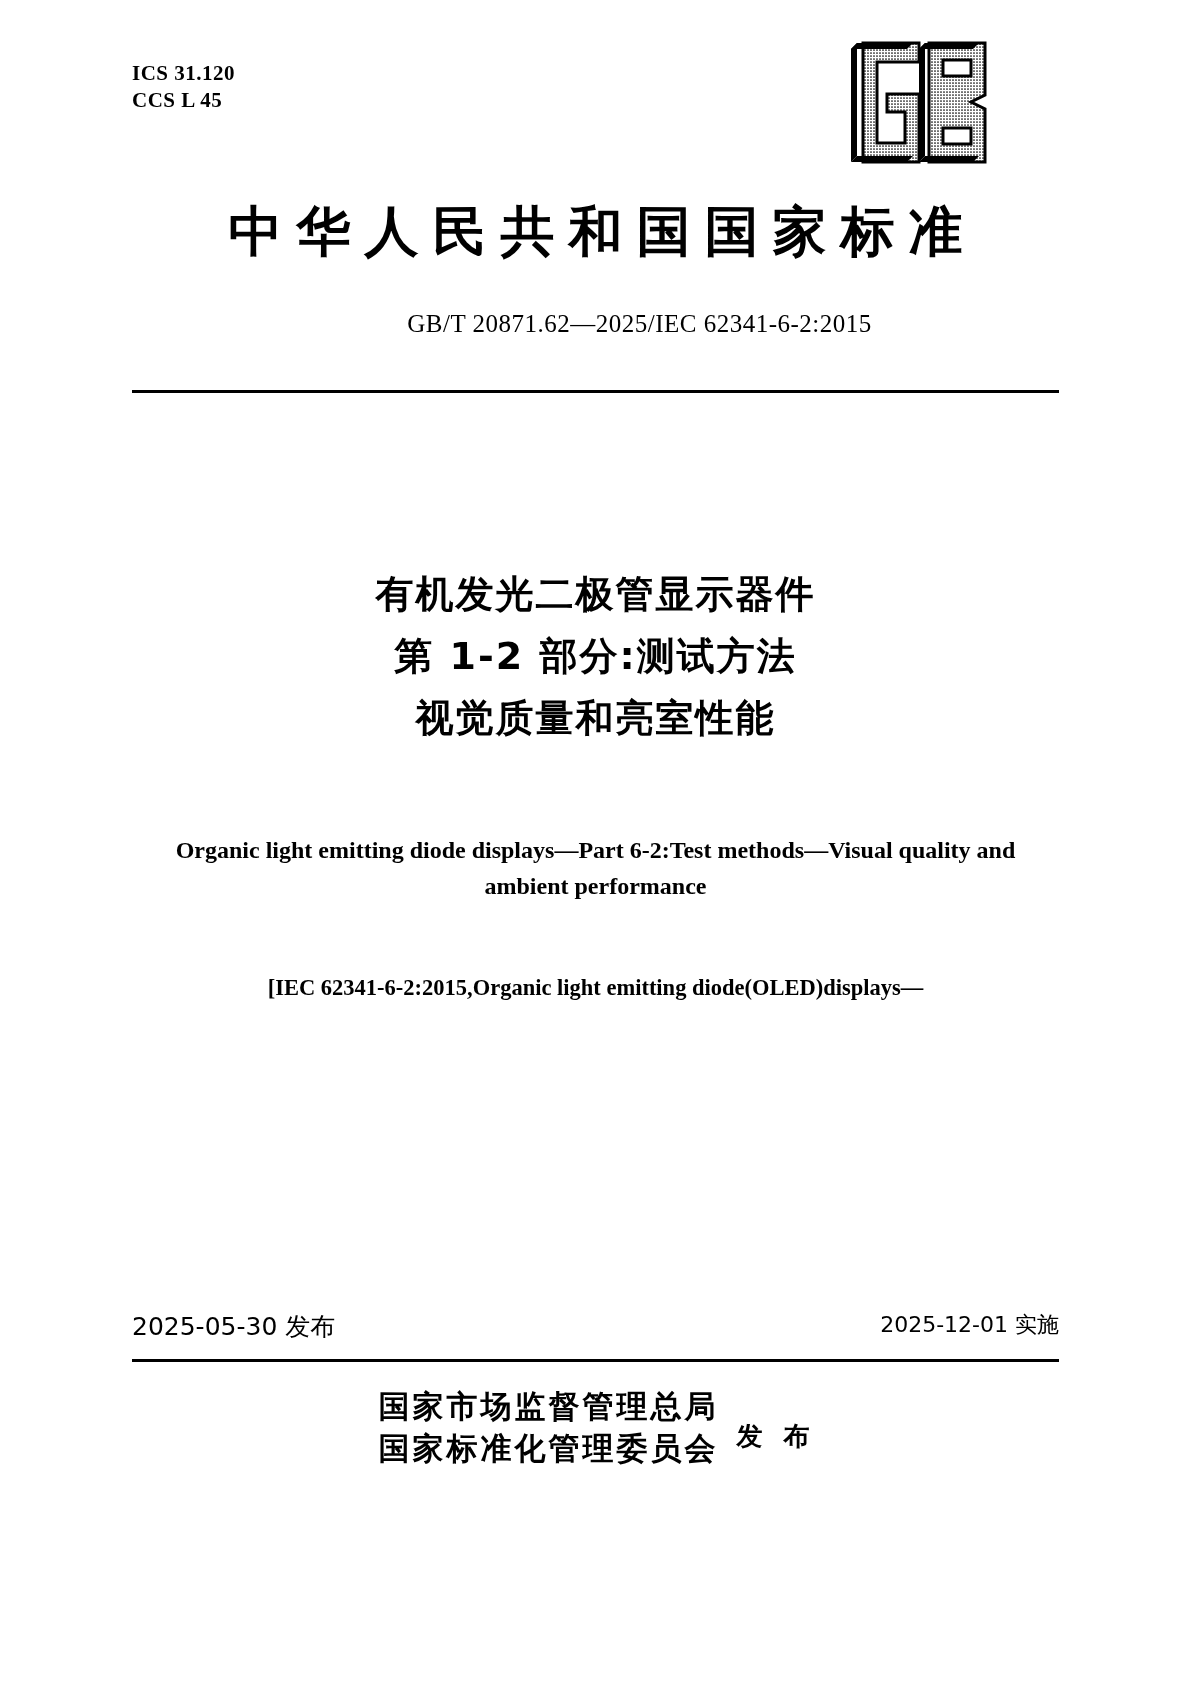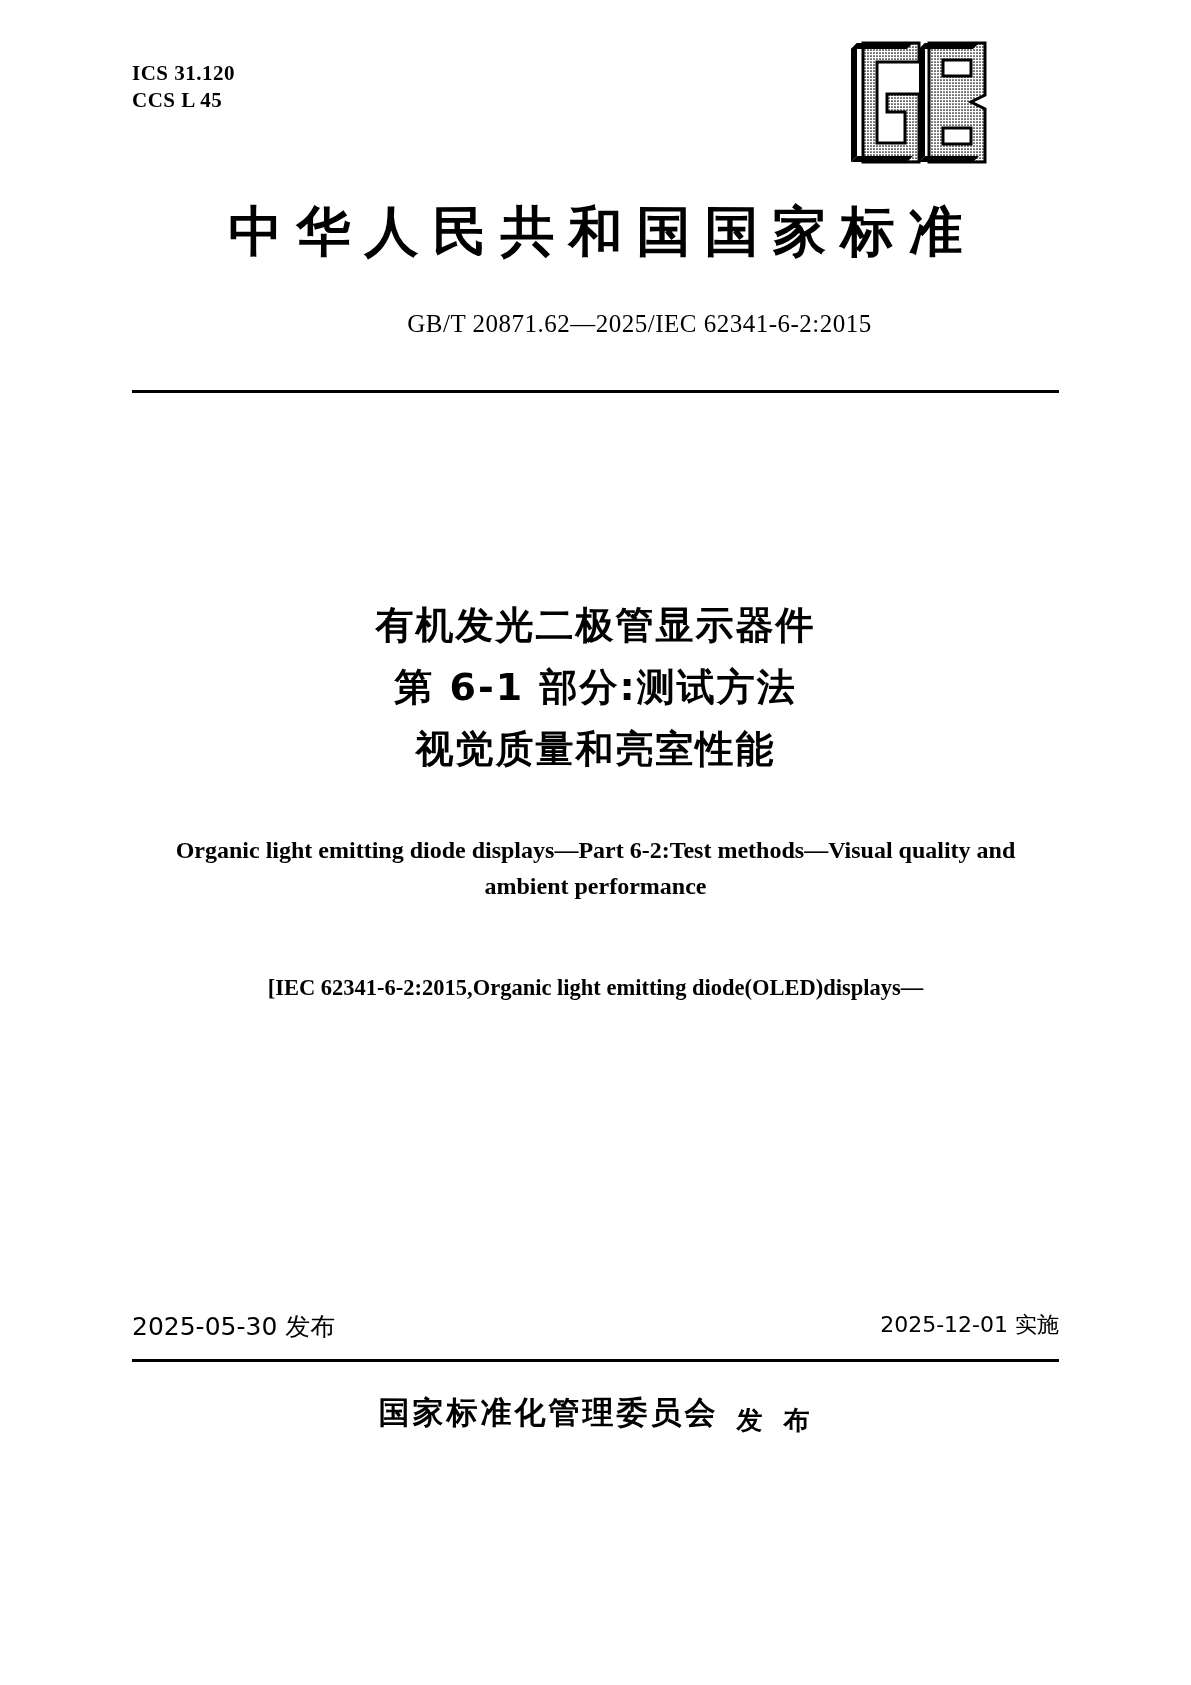--- a/index.html
+++ b/index.html
@@ -88,21 +88,21 @@
     top: 1359px;
     width: 927px;
     height: 3px;
     background: #000;
   }
 
   
   .doc-title-cn {
     position: absolute;
     left: 0;
-    top: 594px;
+    top: 563px;
     width: 1191px;
     text-align: center;
     font-family: "DejaVu Sans", sans-serif;
     font-weight: bold;
     font-size: 38px;
     line-height: 62px;
     letter-spacing: 2px;
   }
   .doc-title-cn div { white-space: pre; }
 
@@ -218,35 +218,36 @@
   </div>
 
   <div class="cn-standard-title">中华人民共和国国家标准</div>
 
   <div class="std-number">GB/T 20871.62—2025/IEC 62341-6-2:2015</div>
 
   <div class="rule-top"></div>
 
   <div class="doc-title-cn">
     <div>有机发光二极管显示器件</div>
-    <div>第 6-1 部分:测试方法</div>
+    <div>第 1-2 部分:测试方法</div>
     <div>视觉质量和亮室性能</div>
   </div>
 
   <div class="doc-title-en">Organic light emitting diode displays—Part 6-2:Test methods—Visual quality and ambient performance</div>
 
   <div class="idt-note">
     <div>[IEC 62341-6-2:2015,Organic light emitting diode(OLED)displays—</div>
   </div>
 
   <div class="date-left">2025-05-30 发布</div>
   <div class="date-right">2025-12-01 实施</div>
 
   <div class="rule-bottom"></div>
 
   <div class="issuer">
     <div class="issuer-lines">
+      <div>国家市场监督管理总局</div>
       <div>国家标准化管理委员会</div>
     </div>
     <div class="issuer-publish">发 布</div>
   </div>
 
 </div>
 
 </body></html>

